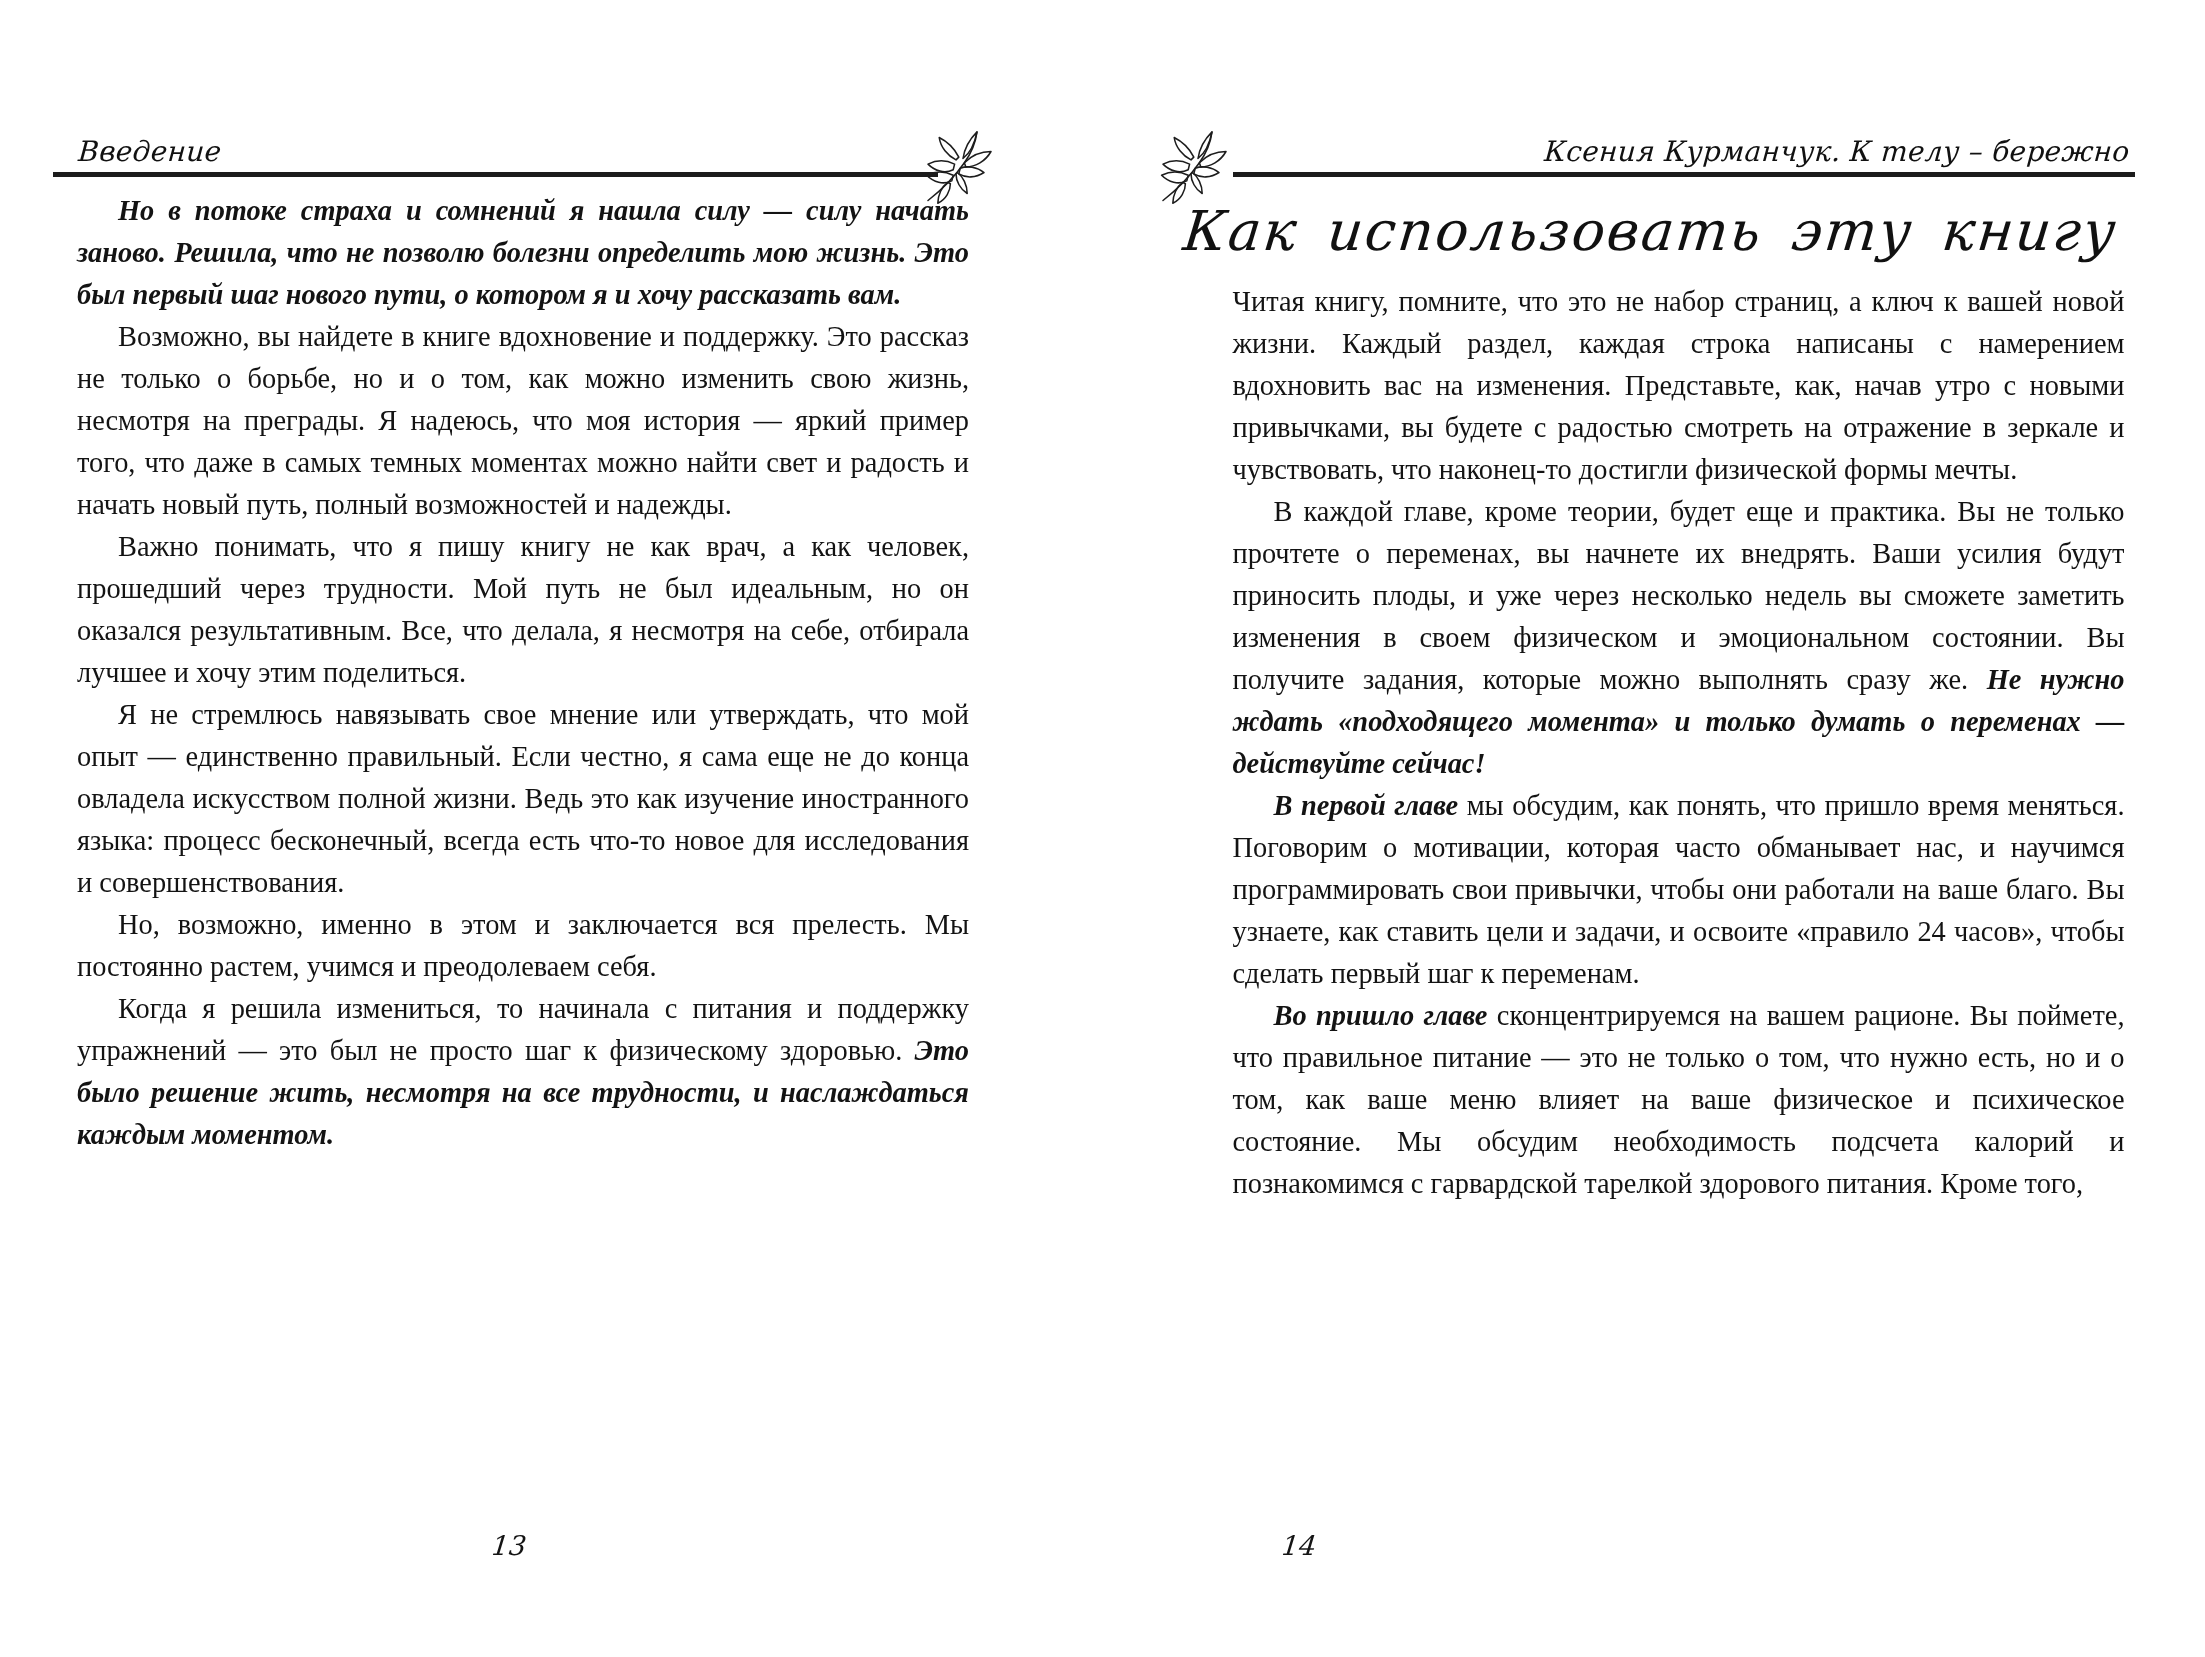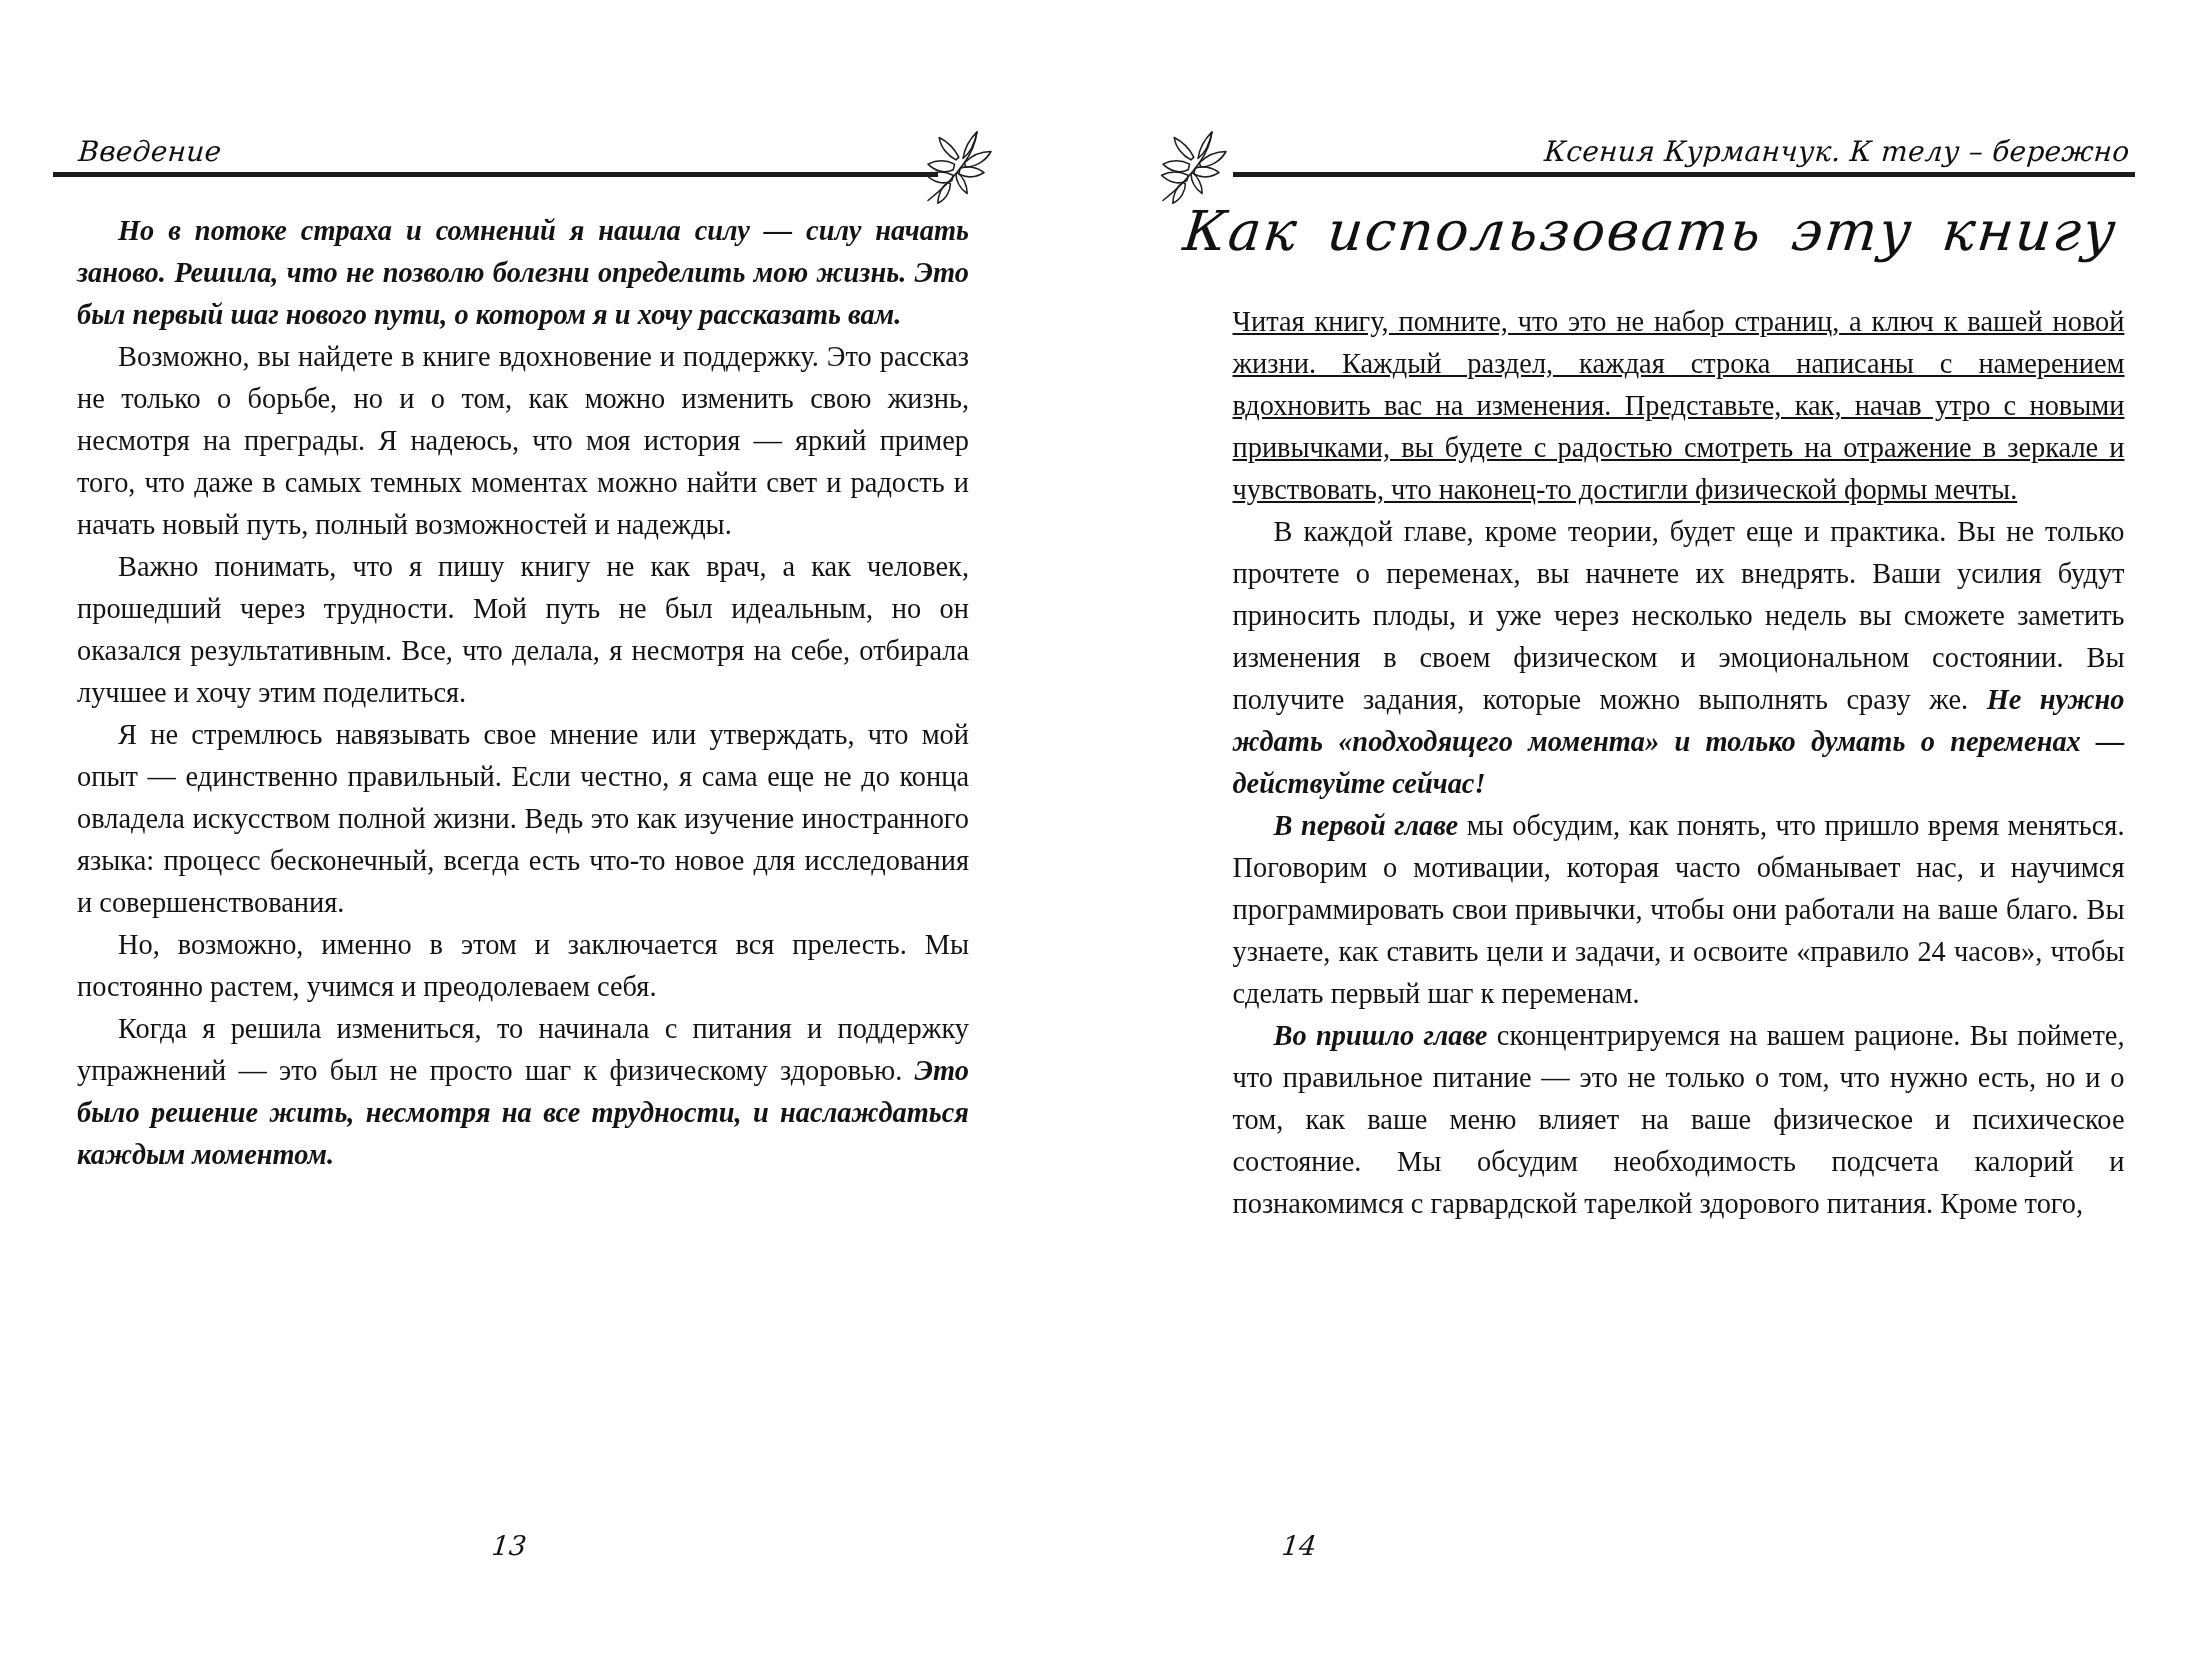--- a/index.html
+++ b/index.html
@@ -108,30 +108,29 @@
   .textblock {
     position: absolute;
     width: 892px;
     font-family: "Liberation Serif", "DejaVu Serif", serif;
     font-size: 28.4px;
     line-height: 42px;
     text-align: justify;
     text-justify: inter-word;
     hyphens: manual;
     color: #131313;
-    margin-top: 20px;
   }
   .textblock-left  { left: 77px; top: 190px; }
   .textblock-right { left: 130px; top: 281px; }
 
   .textblock p {
     margin: 0;
     text-indent: 41px;
   }
-  .textblock p.noindent { text-indent: 0; text-decoration: underline; }
+  .textblock p.noindent { text-indent: 0; }
   .textblock p.emph {
     font-style: italic;
     font-weight: 700;
   }
   .textblock em.bi {
     font-style: italic;
     font-weight: 700;
   }
   .textblock em.it {
     font-style: italic;

